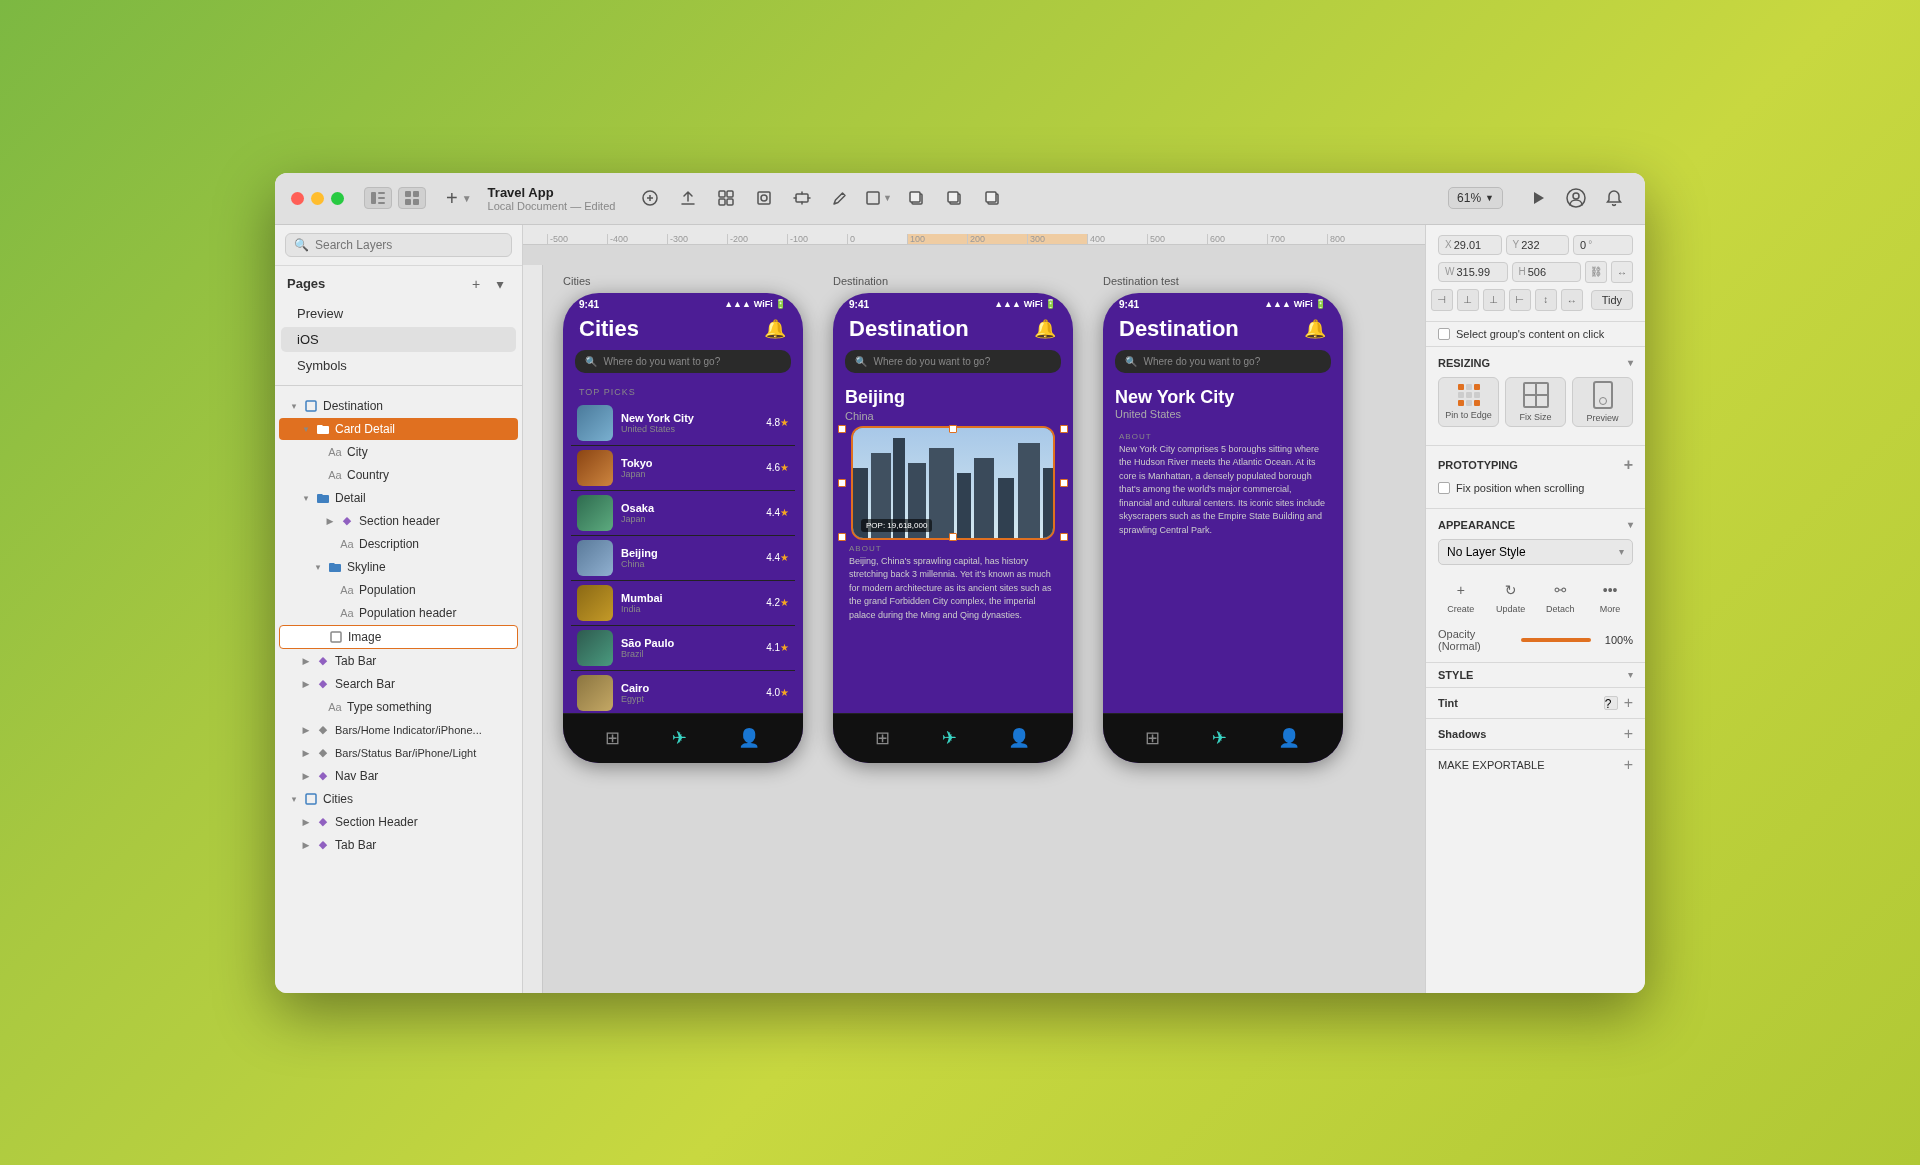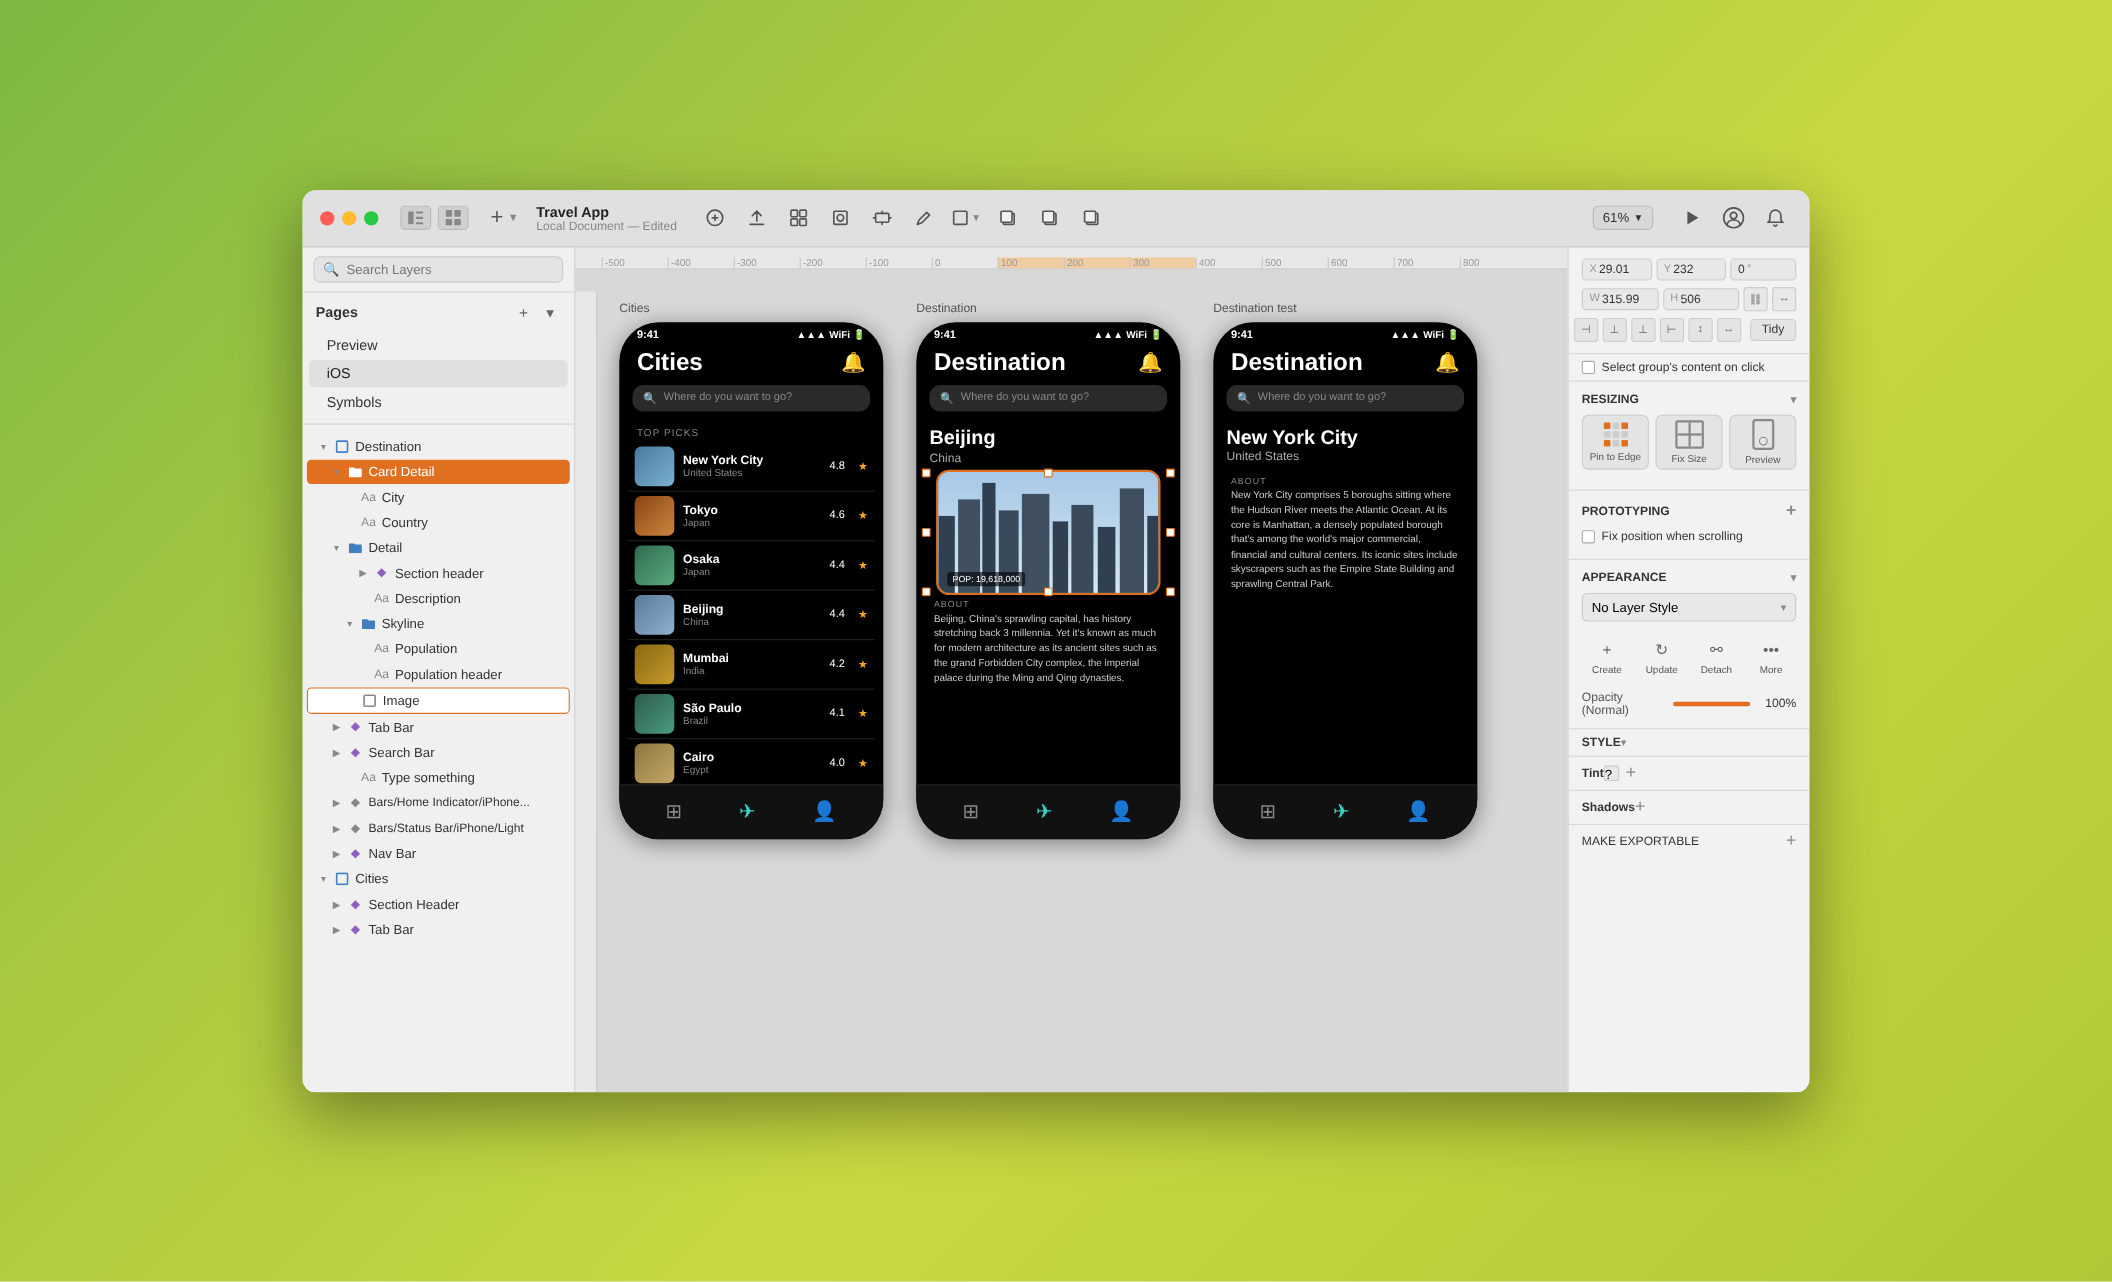--- a/index.html
+++ b/index.html
@@ -264,21 +264,21 @@
     }
     .artboard-wrap {
       display: flex;
       flex-direction: column;
       align-items: flex-start;
     }
     
     .phone-frame {
       width: 240px;
       height: 470px;
-      background: #000000;
+      background: #4c1d95;
       border-radius: 36px;
       overflow: hidden;
       position: relative;
       box-shadow: 0 4px 20px rgba(0,0,0,0.4);
     }
     .phone-status {
       display: flex; justify-content: space-between; align-items: center;
       padding: 6px 16px 2px;
       font-size: 10px; color: #fff; font-weight: 600;
     }
@@ -314,21 +314,21 @@
       width: 36px; height: 36px;
       border-radius: 6px;
       flex-shrink: 0;
       overflow: hidden;
     }
     .city-info { flex: 1; }
     .city-name { font-size: 11px; font-weight: 600; color: #fff; }
     .city-country { font-size: 9px; color: #888; }
     .city-rating {
       font-size: 10px; color: #fff;
-      display: flex; align-items: center; gap: 12px;
+      display: flex; align-items: center; gap: 0;
     }
     .star-icon { color: #f5a623; font-size: 10px; }
     
     .phone-tabbar {
       position: absolute; bottom: 0; left: 0; right: 0;
       height: 50px;
       background: #111;
       border-top: 1px solid #222;
       display: flex; align-items: center; justify-content: space-around;
       padding: 0 16px;
@@ -488,21 +488,21 @@
       display: flex; align-items: center; justify-content: center;
       font-size: 14px; color: #666;
     }
     .style-action-label { font-size: 9px; color: #555; }
     .opacity-row {
       display: flex; align-items: center; gap: 6px;
     }
     .opacity-label { font-size: 11px; color: #555; flex: 1; }
     .opacity-value { font-size: 11px; color: #333; min-width: 30px; text-align: right; }
     .style-section {
-      display: flex; align-items: center; 
+      display: flex; align-items: center; justify-content: space-between;
       padding: 6px 12px;
       border-bottom: 1px solid #d8d8d8;
     }
     .style-section-label { font-size: 11px; font-weight: 600; color: #333; }
     .style-add { color: #888; font-size: 16px; cursor: pointer; }
     .tidy-row {
       display: flex; align-items: center; justify-content: flex-end;
       gap: 8px;
     }
     .tidy-icons { display: flex; gap: 4px; }

